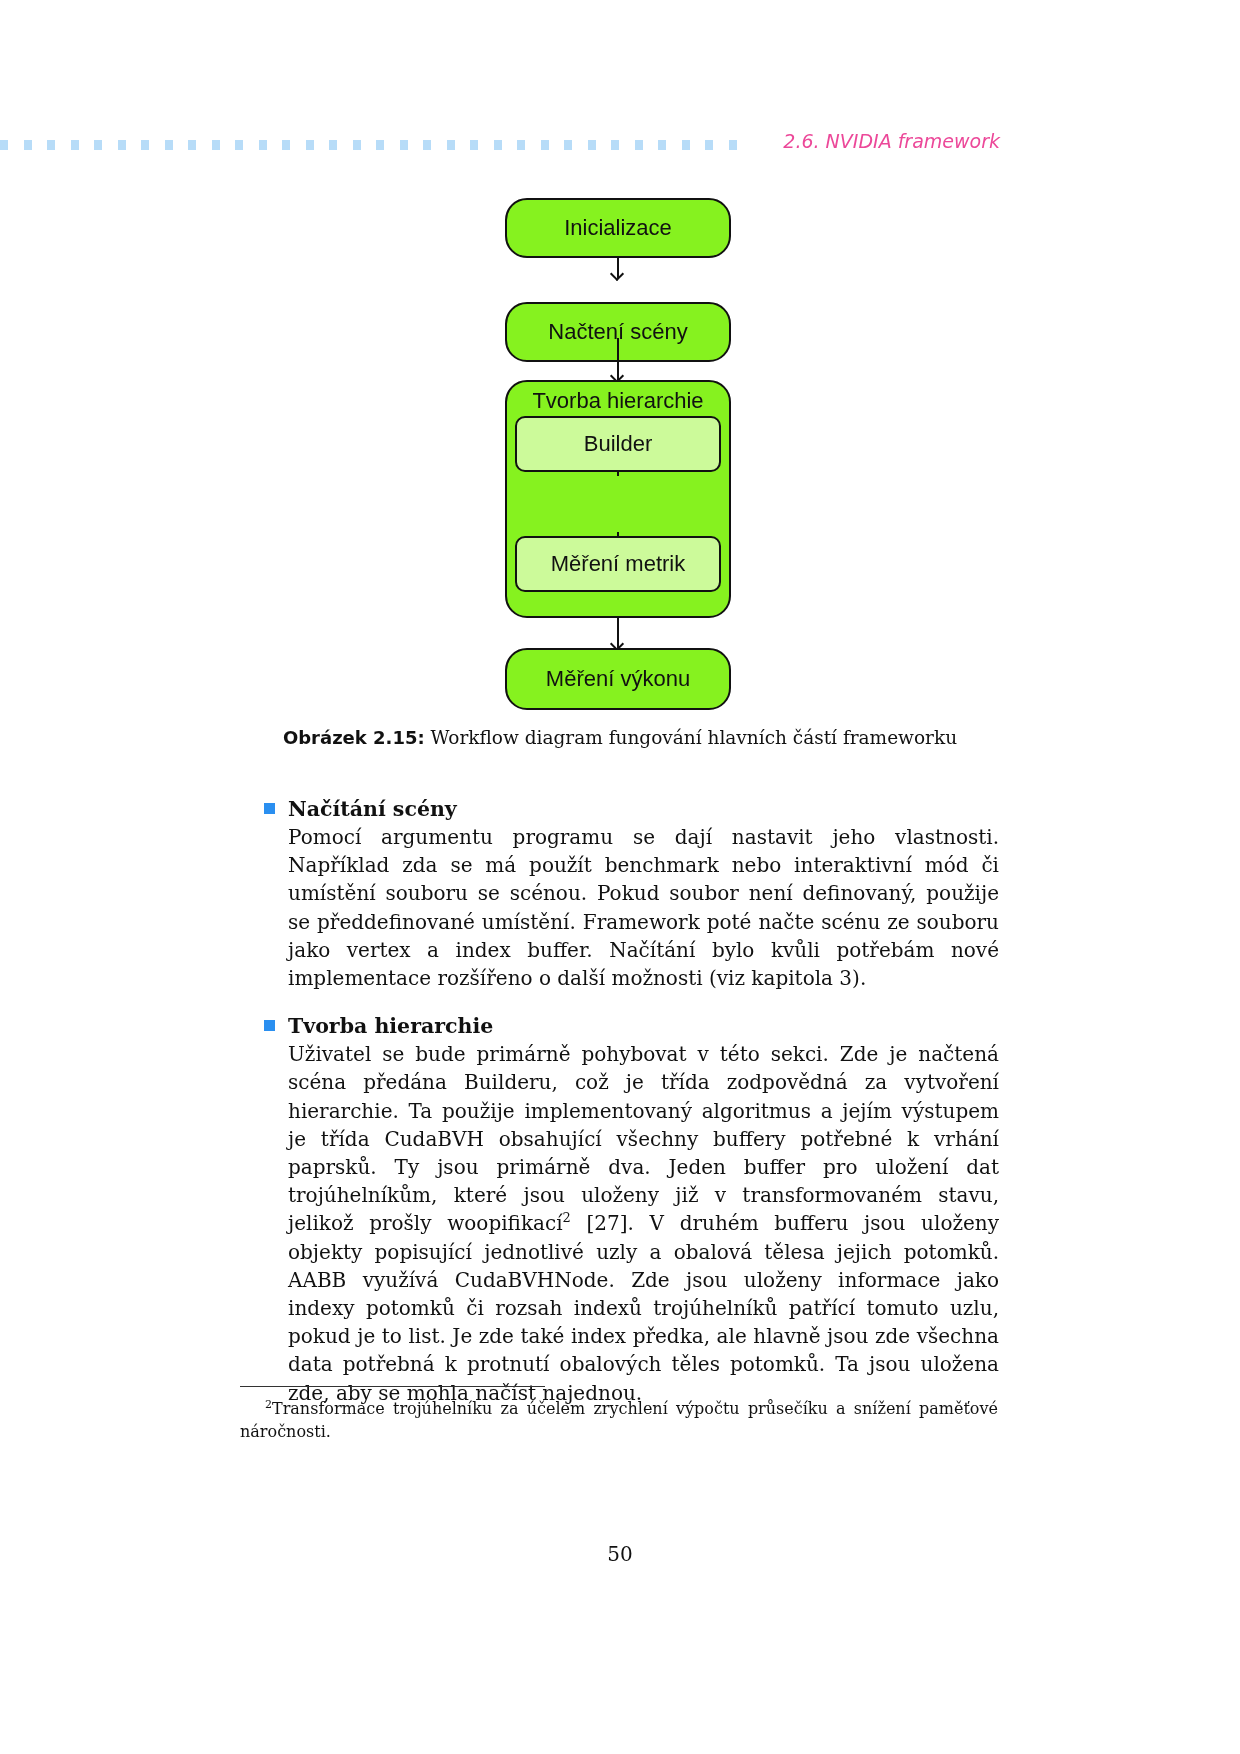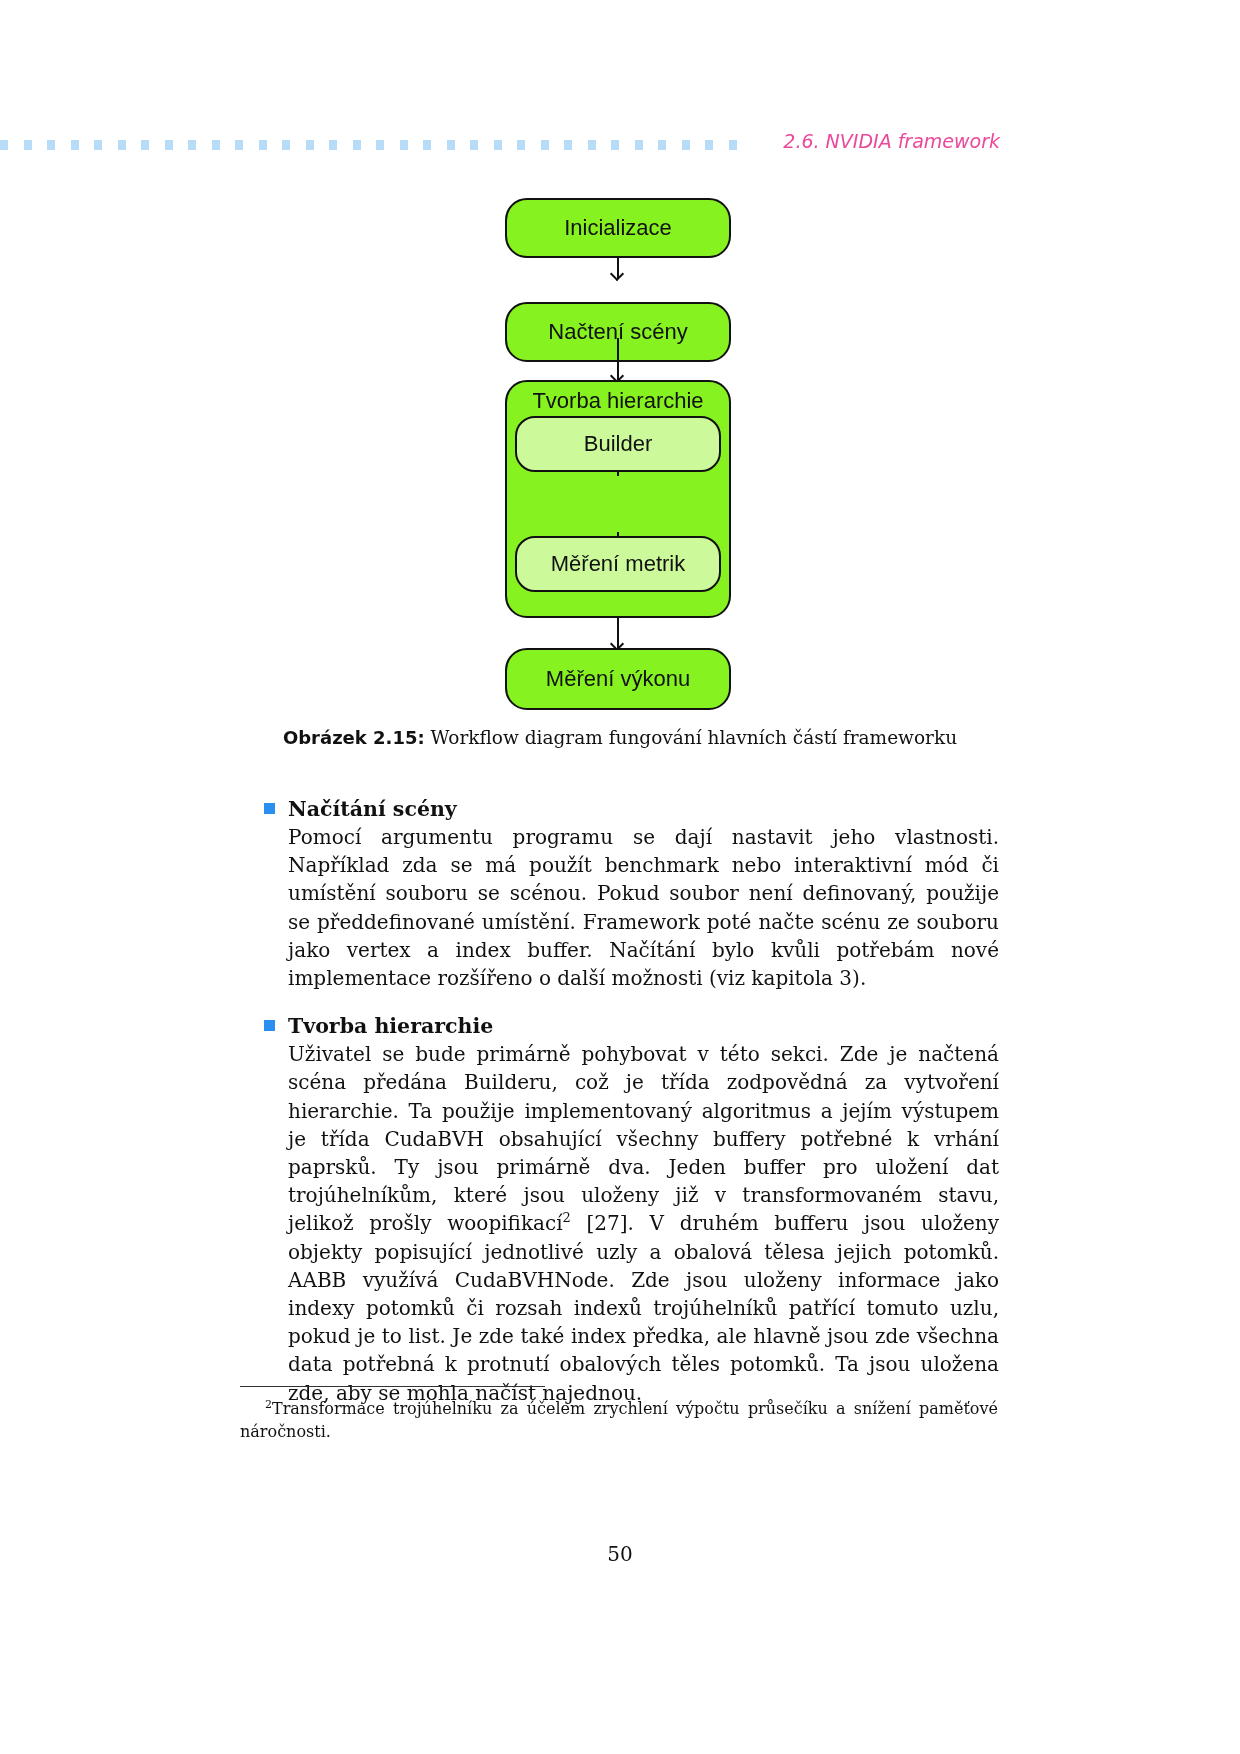--- a/index.html
+++ b/index.html
@@ -6,21 +6,21 @@
   body { width: 1240px; height: 1754px; position: relative; overflow: hidden; font-family: "DejaVu Serif", serif; color: #111; }
   .header { position: absolute; top: 130px; left: 0; width: 1240px; height: 30px; }
   .dots { position: absolute; left: 0; top: 10px; width: 755px; height: 12px; display: flex; }
   .dot { width: 8px; height: 10px; background: #b7dcf8; margin-right: 15.5px; flex-shrink: 0; }
   .running-head { position: absolute; right: 240px; top: 0; font-family: "DejaVu Sans", sans-serif; font-style: italic; font-size: 19px; color: #ec4899; }
 
   .figure { position: absolute; left: 505px; top: 198px; width: 230px; height: 515px; }
   .box { position: absolute; left: 0; width: 226px; border: 2px solid #111; border-radius: 22px; background: #86f21f; display: flex; align-items: center; justify-content: center; font-family: "Liberation Sans", sans-serif; font-size: 22px; color: #111; box-sizing: border-box; }
   .container { position: absolute; left: 0; top: 182px; width: 226px; height: 238px; border: 2px solid #111; border-radius: 22px; background: #86f21f; box-sizing: border-box; }
   .container-title { position: absolute; left: 0; right: 0; top: 6px; text-align: center; font-family: "Liberation Sans", sans-serif; font-size: 22px; }
-  .inner { position: absolute; left: 8px; width: 206px; height: 56px; border: 2px solid #111; border-radius: 20px; background: #ccfa9a; box-sizing: border-box; display: flex; align-items: center; justify-content: center; font-family: "Liberation Sans", sans-serif; font-size: 22px; }
+  .inner { position: absolute; left: 8px; width: 206px; height: 56px; border: 2px solid #111; border-radius: 10px; background: #ccfa9a; box-sizing: border-box; display: flex; align-items: center; justify-content: center; font-family: "Liberation Sans", sans-serif; font-size: 22px; }
   .arrow { position: absolute; left: 112px; width: 2px; background: #111; }
   .arrow::after { content: ""; position: absolute; left: -5px; bottom: -1px; width: 8px; height: 8px; border-right: 2px solid #111; border-bottom: 2px solid #111; transform: rotate(45deg); transform-origin: center; }
   .arrow.small::after { display: none; }
 
   .caption { position: absolute; top: 727px; left: 0; width: 1240px; text-align: center; font-size: 18.5px; }
   .caption .lbl { font-family: "DejaVu Sans", sans-serif; font-weight: bold; font-size: 18px; }
 
   .items { position: absolute; left: 264px; top: 795px; width: 735px; }
   .item { position: relative; padding-left: 24px; margin-bottom: 20px; }
   .bullet { position: absolute; left: 0; top: 8px; width: 11px; height: 11px; background: #2a8ff0; }

